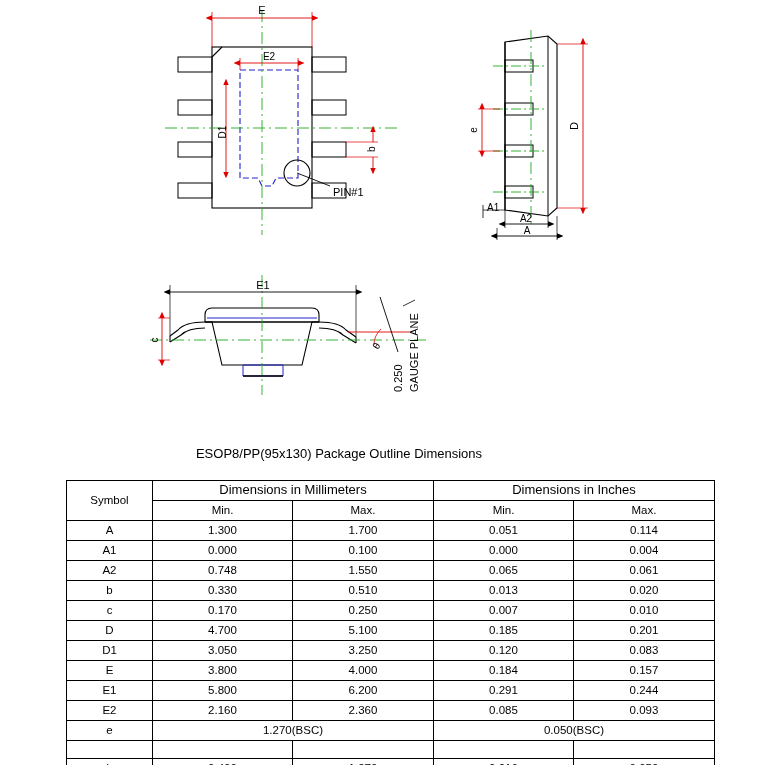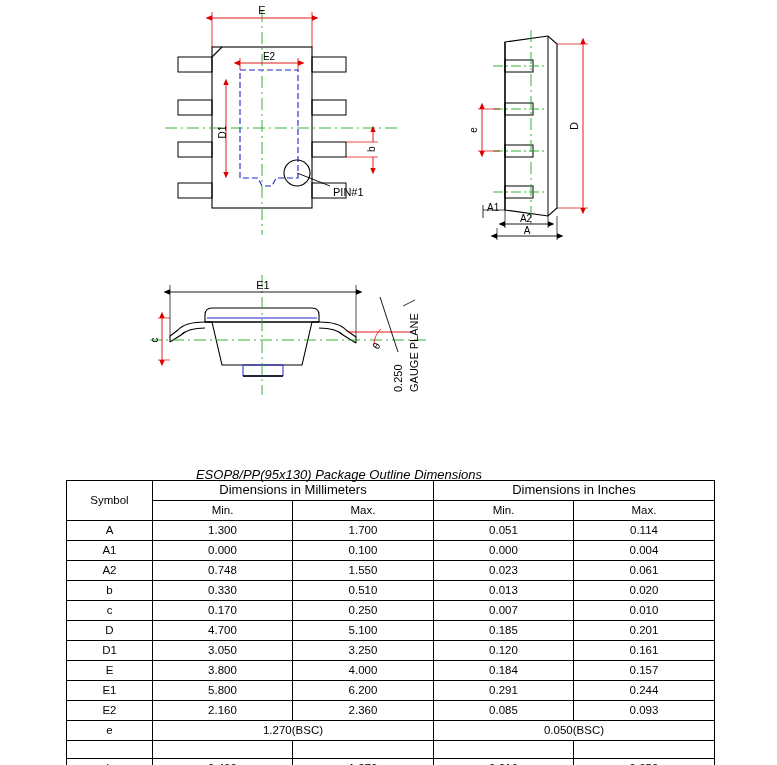--- a/index.html
+++ b/index.html
@@ -25,26 +25,25 @@
     height: 440px;
   }
   #drawings svg {
     display: block;
   }
 
   
   .table-title {
     position: absolute;
     left: 0;
-    top: 467px;
+    top: 446px;
     width: 678px;
     text-align: center;
     font-size: 13px;
     color: #000;
-    font-style: italic;
   }
 
   
   .tbl-wrap {
     position: absolute;
     left: 66px;
     top: 480px;
     width: 648px;
   }
   table.dim {
@@ -261,21 +260,21 @@
         <td class="sym">A1</td>
         <td>0.000</td>
         <td>0.100</td>
         <td>0.000</td>
         <td>0.004</td>
       </tr>
       <tr>
         <td class="sym">A2</td>
         <td>0.748</td>
         <td>1.550</td>
-        <td>0.023</td>
+        <td>0.065</td>
         <td>0.061</td>
       </tr>
       <tr>
         <td class="sym">b</td>
         <td>0.330</td>
         <td>0.510</td>
         <td>0.013</td>
         <td>0.020</td>
       </tr>
       <tr>
@@ -290,21 +289,21 @@
         <td>4.700</td>
         <td>5.100</td>
         <td>0.185</td>
         <td>0.201</td>
       </tr>
       <tr>
         <td class="sym">D1</td>
         <td>3.050</td>
         <td>3.250</td>
         <td>0.120</td>
-        <td>0.161</td>
+        <td>0.083</td>
       </tr>
       <tr>
         <td class="sym">E</td>
         <td>3.800</td>
         <td>4.000</td>
         <td>0.184</td>
         <td>0.157</td>
       </tr>
       <tr>
         <td class="sym">E1</td>

